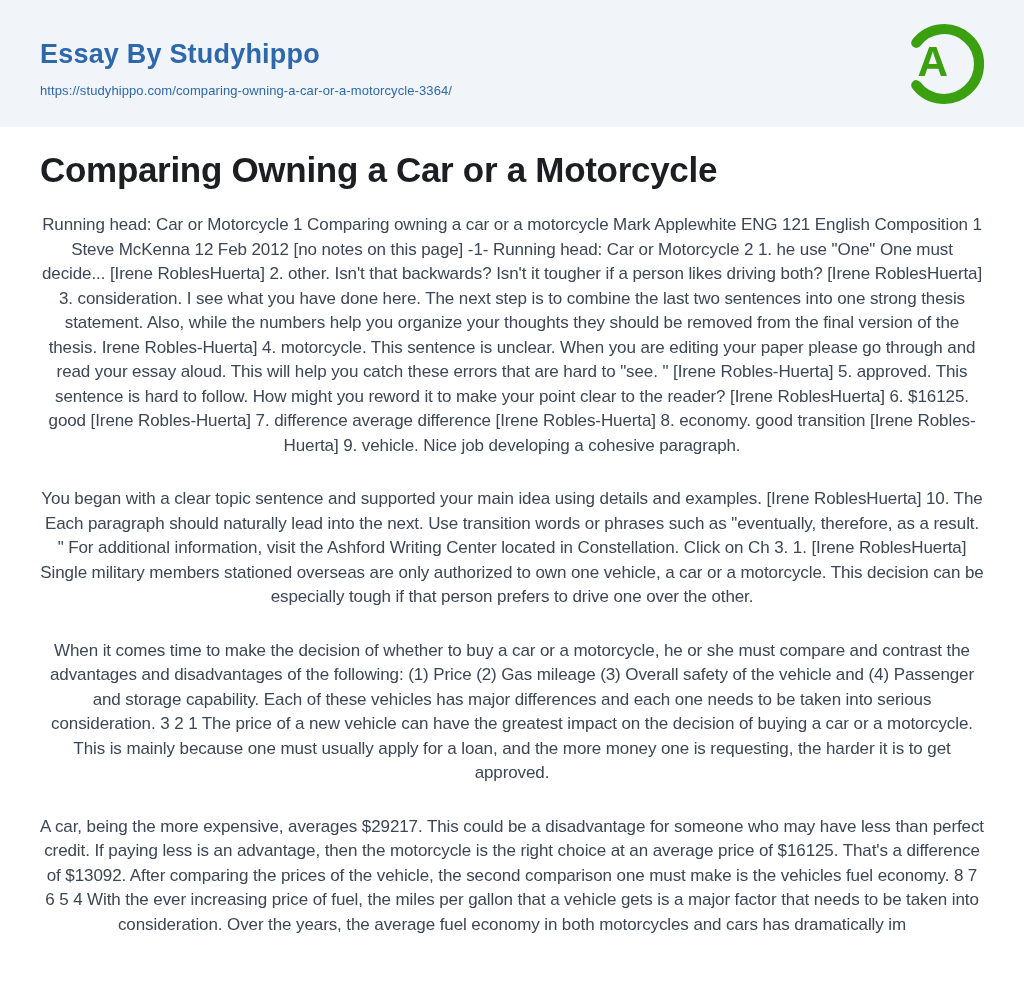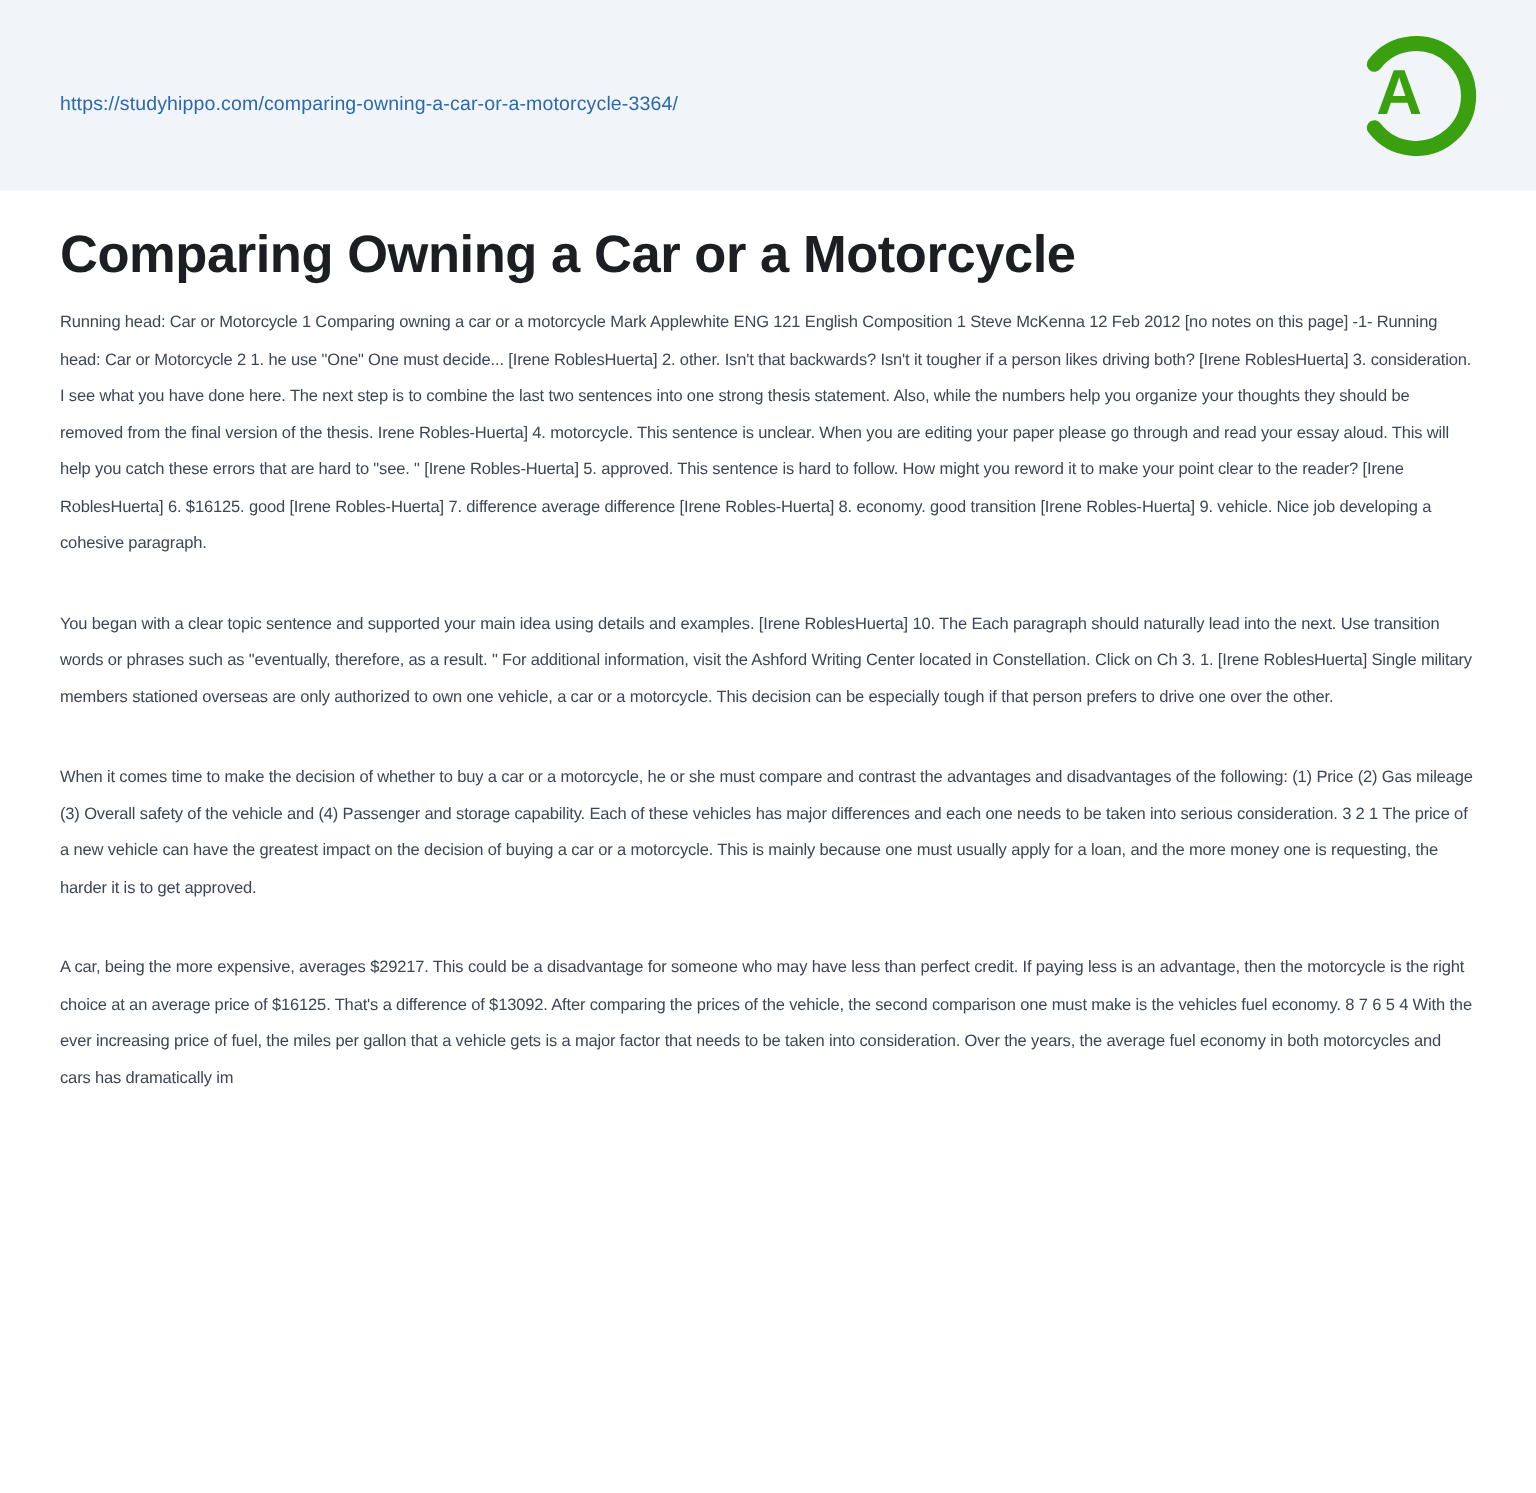--- a/index.html
+++ b/index.html
@@ -53,35 +53,37 @@
   }
 
   .content {
     padding: 23px 40px 0 40px;
   }
   .article-title {
     color: var(--title-color, #1c1e22);
     font-size: 35px;
     font-weight: 800;
     letter-spacing: -0.3px;
-    margin-bottom: 13px;
+    margin-bottom: 23px;
   }
   .essay-body p {
     color: var(--body-color, #3d4654);
-    font-size: 11px;
+    font-size: 17px;
     line-height: 24.5px;
     letter-spacing: -0.1px;
     margin-bottom: 29px;
+    text-align: center;
   }
 </style>
 </head>
 <body>
 
 <header class="page-header">
   <div class="header-left">
+    <div class="site-title">Essay By Studyhippo</div>
     <a class="page-url" href="#">https://studyhippo.com/comparing-owning-a-car-or-a-motorcycle-3364/</a>
   </div>
   <div class="logo">
     <svg viewBox="0 0 100 100" width="92" height="92" aria-hidden="true">
       <path d="M 22 27 A 38 38 0 1 1 22 73" fill="none" stroke="#3aa00f" stroke-width="11" stroke-linecap="round"></path>
       <text x="40" y="63" text-anchor="middle" font-family="Liberation Sans, sans-serif" font-size="46" font-weight="600" fill="#3aa00f">A</text>
     </svg>
   </div>
 </header>
 

